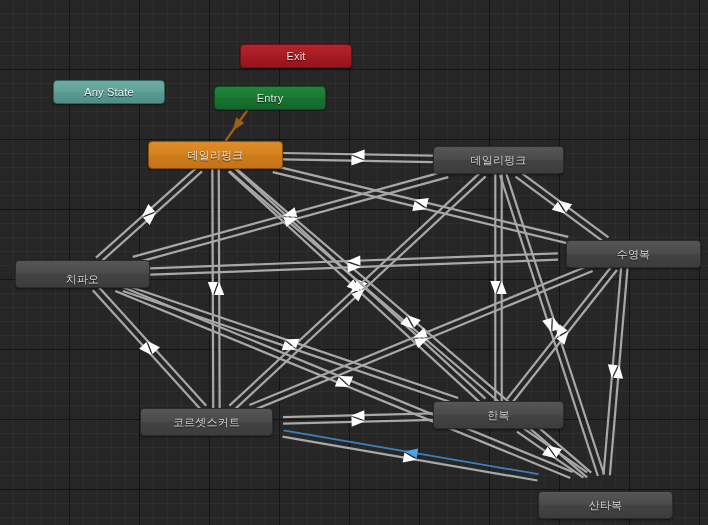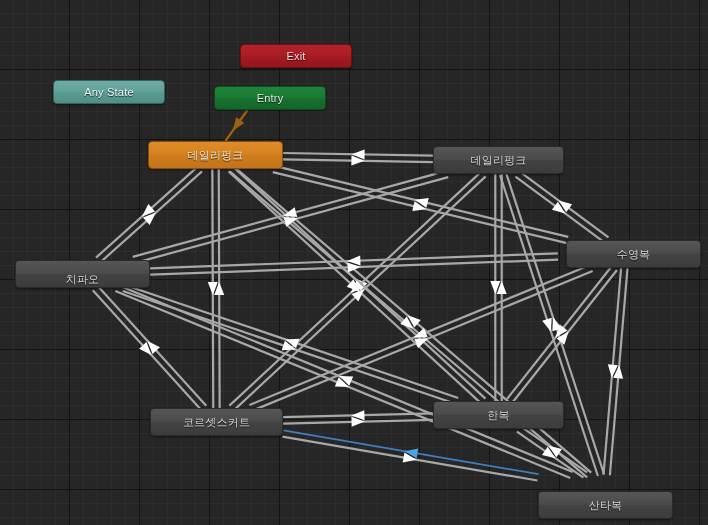--- a/index.html
+++ b/index.html
@@ -284,21 +284,21 @@
       </div>
       <div class="node state" style="left: 433px; top: 146px; width: 131px; height: 28px;">
         <span class="label">데일리펑크</span>
       </div>
       <div class="node state" style="left: 566px; top: 240px; width: 135px; height: 28px;">
         <span class="label">수영복</span>
       </div>
       <div class="node state" style="left: 15px; top: 260px; width: 135px; height: 28px; align-items: flex-end;">
         <span class="label">치파오</span>
       </div>
-      <div class="node state" style="left: 150px; top: 408px; width: 133px; height: 28px;">
+      <div class="node state" style="left: 140px; top: 408px; width: 133px; height: 28px;">
         <span class="label">코르셋스커트</span>
       </div>
       <div class="node state" style="left: 433px; top: 401px; width: 131px; height: 28px;">
         <span class="label">한복</span>
       </div>
       <div class="node state" style="left: 538px; top: 475px; width: 135px; height: 28px; margin-top: 16px;">
         <span class="label">산타복</span>
       </div>
     </div>
 

